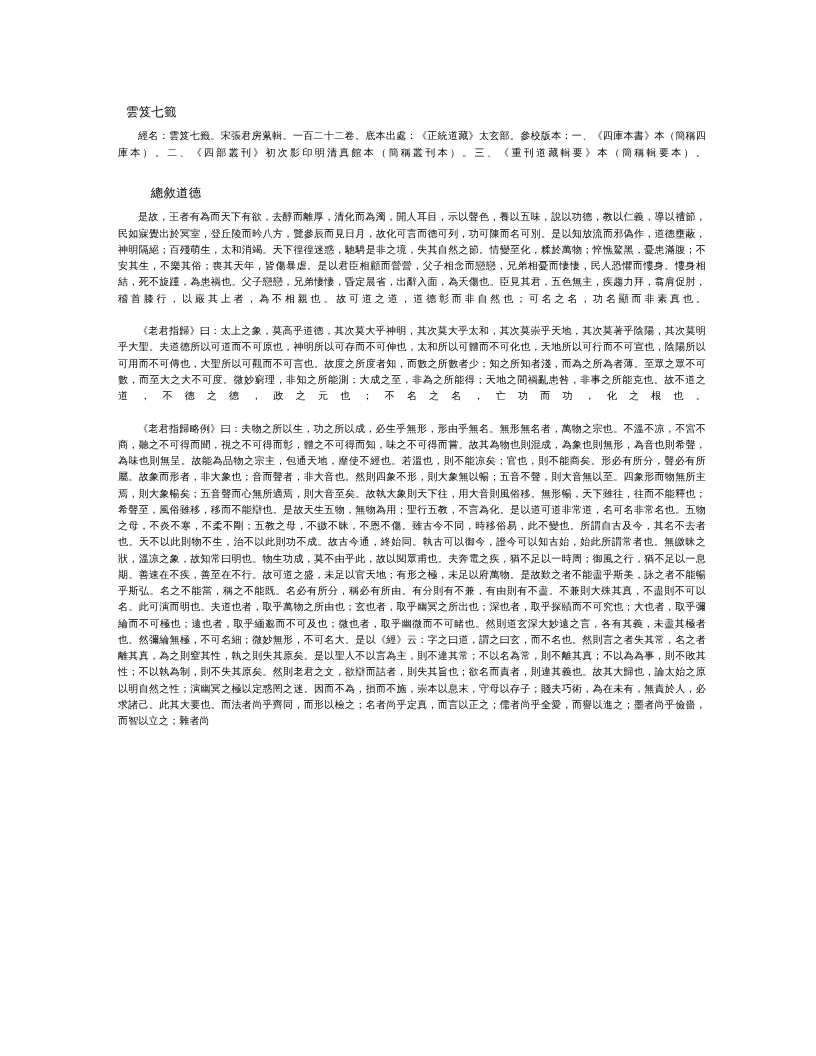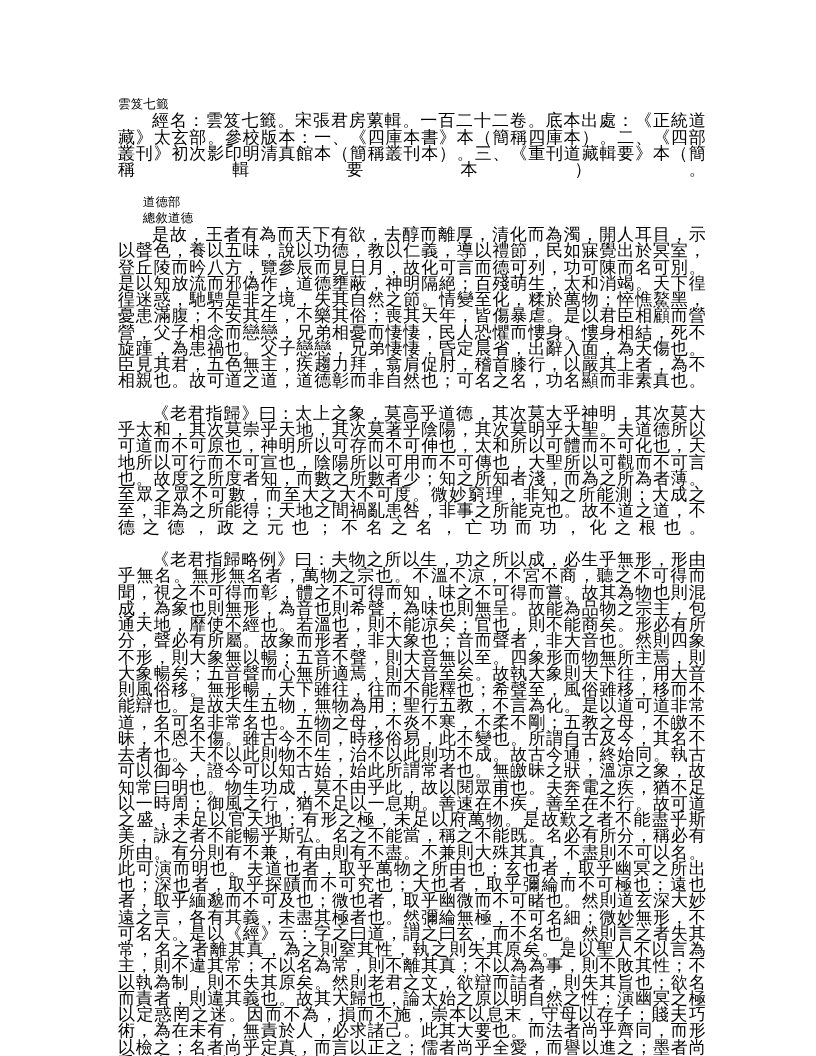--- a/index.html
+++ b/index.html
@@ -22,28 +22,28 @@
   }
   .content {
     position: absolute;
     left: 118px;
     top: 96px;
     width: 588px;
   }
   .title-line {
     font-size: 12.4px;
     line-height: 16.25px;
-    margin: 0;
+    margin: 8px;
     letter-spacing: 0.02em;
   }
   .indent {
     text-indent: 2em;
   }
   .para {
-    font-size: 17px;
+    font-size: 10px;
     line-height: 16.25px;
     margin: 0;
     text-indent: 2em;
     text-align: justify;
     text-justify: inter-character;
     letter-spacing: 0.02em;
     word-break: break-all;
     hyphens: none;
   }
   
@@ -58,21 +58,20 @@
 <body>
 
 <div class="page">
   <div class="content">
 
     <div class="title-line">雲笈七籤</div>
 
     <div class="para">經名：雲笈七籤。宋張君房蔂輯。一百二十二卷。底本出處：《正統道藏》太玄部。參校版本：一、《四庫本書》本（簡稱四庫本）。二、《四部叢刊》初次影印明清真館本（簡稱叢刊本）。三、《重刊道藏輯要》本（簡稱輯要本）。</div>
 
 
-    <div class="title-line indent">道德部</div>
 
     <div class="title-line indent">總敘道德</div>
 
     <div class="para">是故，王者有為而天下有欲，去醇而離厚，清化而為濁，開人耳目，示以聲色，養以五味，說以功德，教以仁義，導以禮節，民如寐覺出於冥室，登丘陵而昑八方，覽參辰而見日月，故化可言而德可列，功可陳而名可別。是以知放流而邪偽作，道德壅蔽，神明隔絕；百殘萌生，太和消竭。天下徨徨迷惑，馳騁是非之境，失其自然之節。情變至化，糅於萬物；悴憔鰲黑，憂患滿腹；不安其生，不樂其俗；喪其天年，皆傷暴虐。是以君臣相顧而營營，父子相念而戀戀，兄弟相憂而悽悽，民人恐懼而慺身。慺身相結，死不旋踵，為患禍也。父子戀戀，兄弟悽悽，昏定晨省，出辭入面，為夭傷也。臣見其君，五色無主，疾趨力拜，翕肩促肘，稽首膝行，以嚴其上者，為不相親也。故可道之道，道德彰而非自然也；可名之名，功名顯而非素真也。</div>
 
     <div class="para">《老君指歸》曰：太上之象，莫高乎道德，其次莫大乎神明，其次莫大乎太和，其次莫崇乎天地，其次莫著乎陰陽，其次莫明乎大聖。夫道德所以可道而不可原也，神明所以可存而不可伸也，太和所以可體而不可化也，天地所以可行而不可宣也，陰陽所以可用而不可傳也，大聖所以可觀而不可言也。故度之所度者知，而數之所數者少；知之所知者淺，而為之所為者薄。至眾之眾不可數，而至大之大不可度。微妙窮理，非知之所能測；大成之至，非為之所能得；天地之間禍亂患咎，非事之所能克也。故不道之道，不德之德，政之元也；不名之名，亡功而功，化之根也。</div>
 
     <div class="para para-noafter">《老君指歸略例》曰：夫物之所以生，功之所以成，必生乎無形，形由乎無名。無形無名者，萬物之宗也。不溫不凉，不宮不商，聽之不可得而聞，視之不可得而彰，體之不可得而知，味之不可得而嘗。故其為物也則混成，為象也則無形，為音也則希聲，為味也則無呈。故能為品物之宗主，包通天地，靡使不經也。若溫也，則不能凉矣；官也，則不能商矣。形必有所分，聲必有所屬。故象而形者，非大象也；音而聲者，非大音也。然則四象不形，則大象無以暢；五音不聲，則大音無以至。四象形而物無所主焉，則大象暢矣；五音聲而心無所適焉，則大音至矣。故執大象則天下往，用大音則風俗移。無形暢，天下雖往，往而不能釋也；希聲至，風俗雖移，移而不能辯也。是故天生五物，無物為用；聖行五教，不言為化。是以道可道非常道，名可名非常名也。五物之母，不炎不寒，不柔不剛；五教之母，不皦不昧，不恩不傷。雖古今不同，時移俗易，此不變也。所謂自古及今，其名不去者也。天不以此則物不生，治不以此則功不成。故古今通，終始同。執古可以御今，證今可以知古始，始此所謂常者也。無皦昧之狀，溫凉之象，故知常曰明也。物生功成，莫不由乎此，故以閱眾甫也。夫奔電之疾，猶不足以一時周；御風之行，猶不足以一息期。善速在不疾，善至在不行。故可道之盛，未足以官天地；有形之極，未足以府萬物。是故歎之者不能盡乎斯美，詠之者不能暢乎斯弘。名之不能當，稱之不能既。名必有所分，稱必有所由。有分則有不兼，有由則有不盡。不兼則大殊其真，不盡則不可以名。此可演而明也。夫道也者，取乎萬物之所由也；玄也者，取乎幽冥之所出也；深也者，取乎探賾而不可究也；大也者，取乎彌綸而不可極也；遠也者，取乎緬邈而不可及也；微也者，取乎幽微而不可睹也。然則道玄深大妙遠之言，各有其義，未盡其極者也。然彌綸無極，不可名細；微妙無形，不可名大。是以《經》云：字之曰道，謂之曰玄，而不名也。然則言之者失其常，名之者離其真，為之則窒其性，執之則失其原矣。是以聖人不以言為主，則不違其常；不以名為常，則不離其真；不以為為事，則不敗其性；不以執為制，則不失其原矣。然則老君之文，欲辯而詰者，則失其旨也；欲名而責者，則違其義也。故其大歸也，論太始之原以明自然之性；演幽冥之極以定惑罔之迷。因而不為，損而不施，崇本以息末，守母以存子；賤夫巧術，為在未有，無責於人，必求諸己。此其大要也。而法者尚乎齊同，而形以檢之；名者尚乎定真，而言以正之；儒者尚乎全愛，而譽以進之；墨者尚乎儉嗇，而智以立之；雜者尚</div>
 
   </div>

